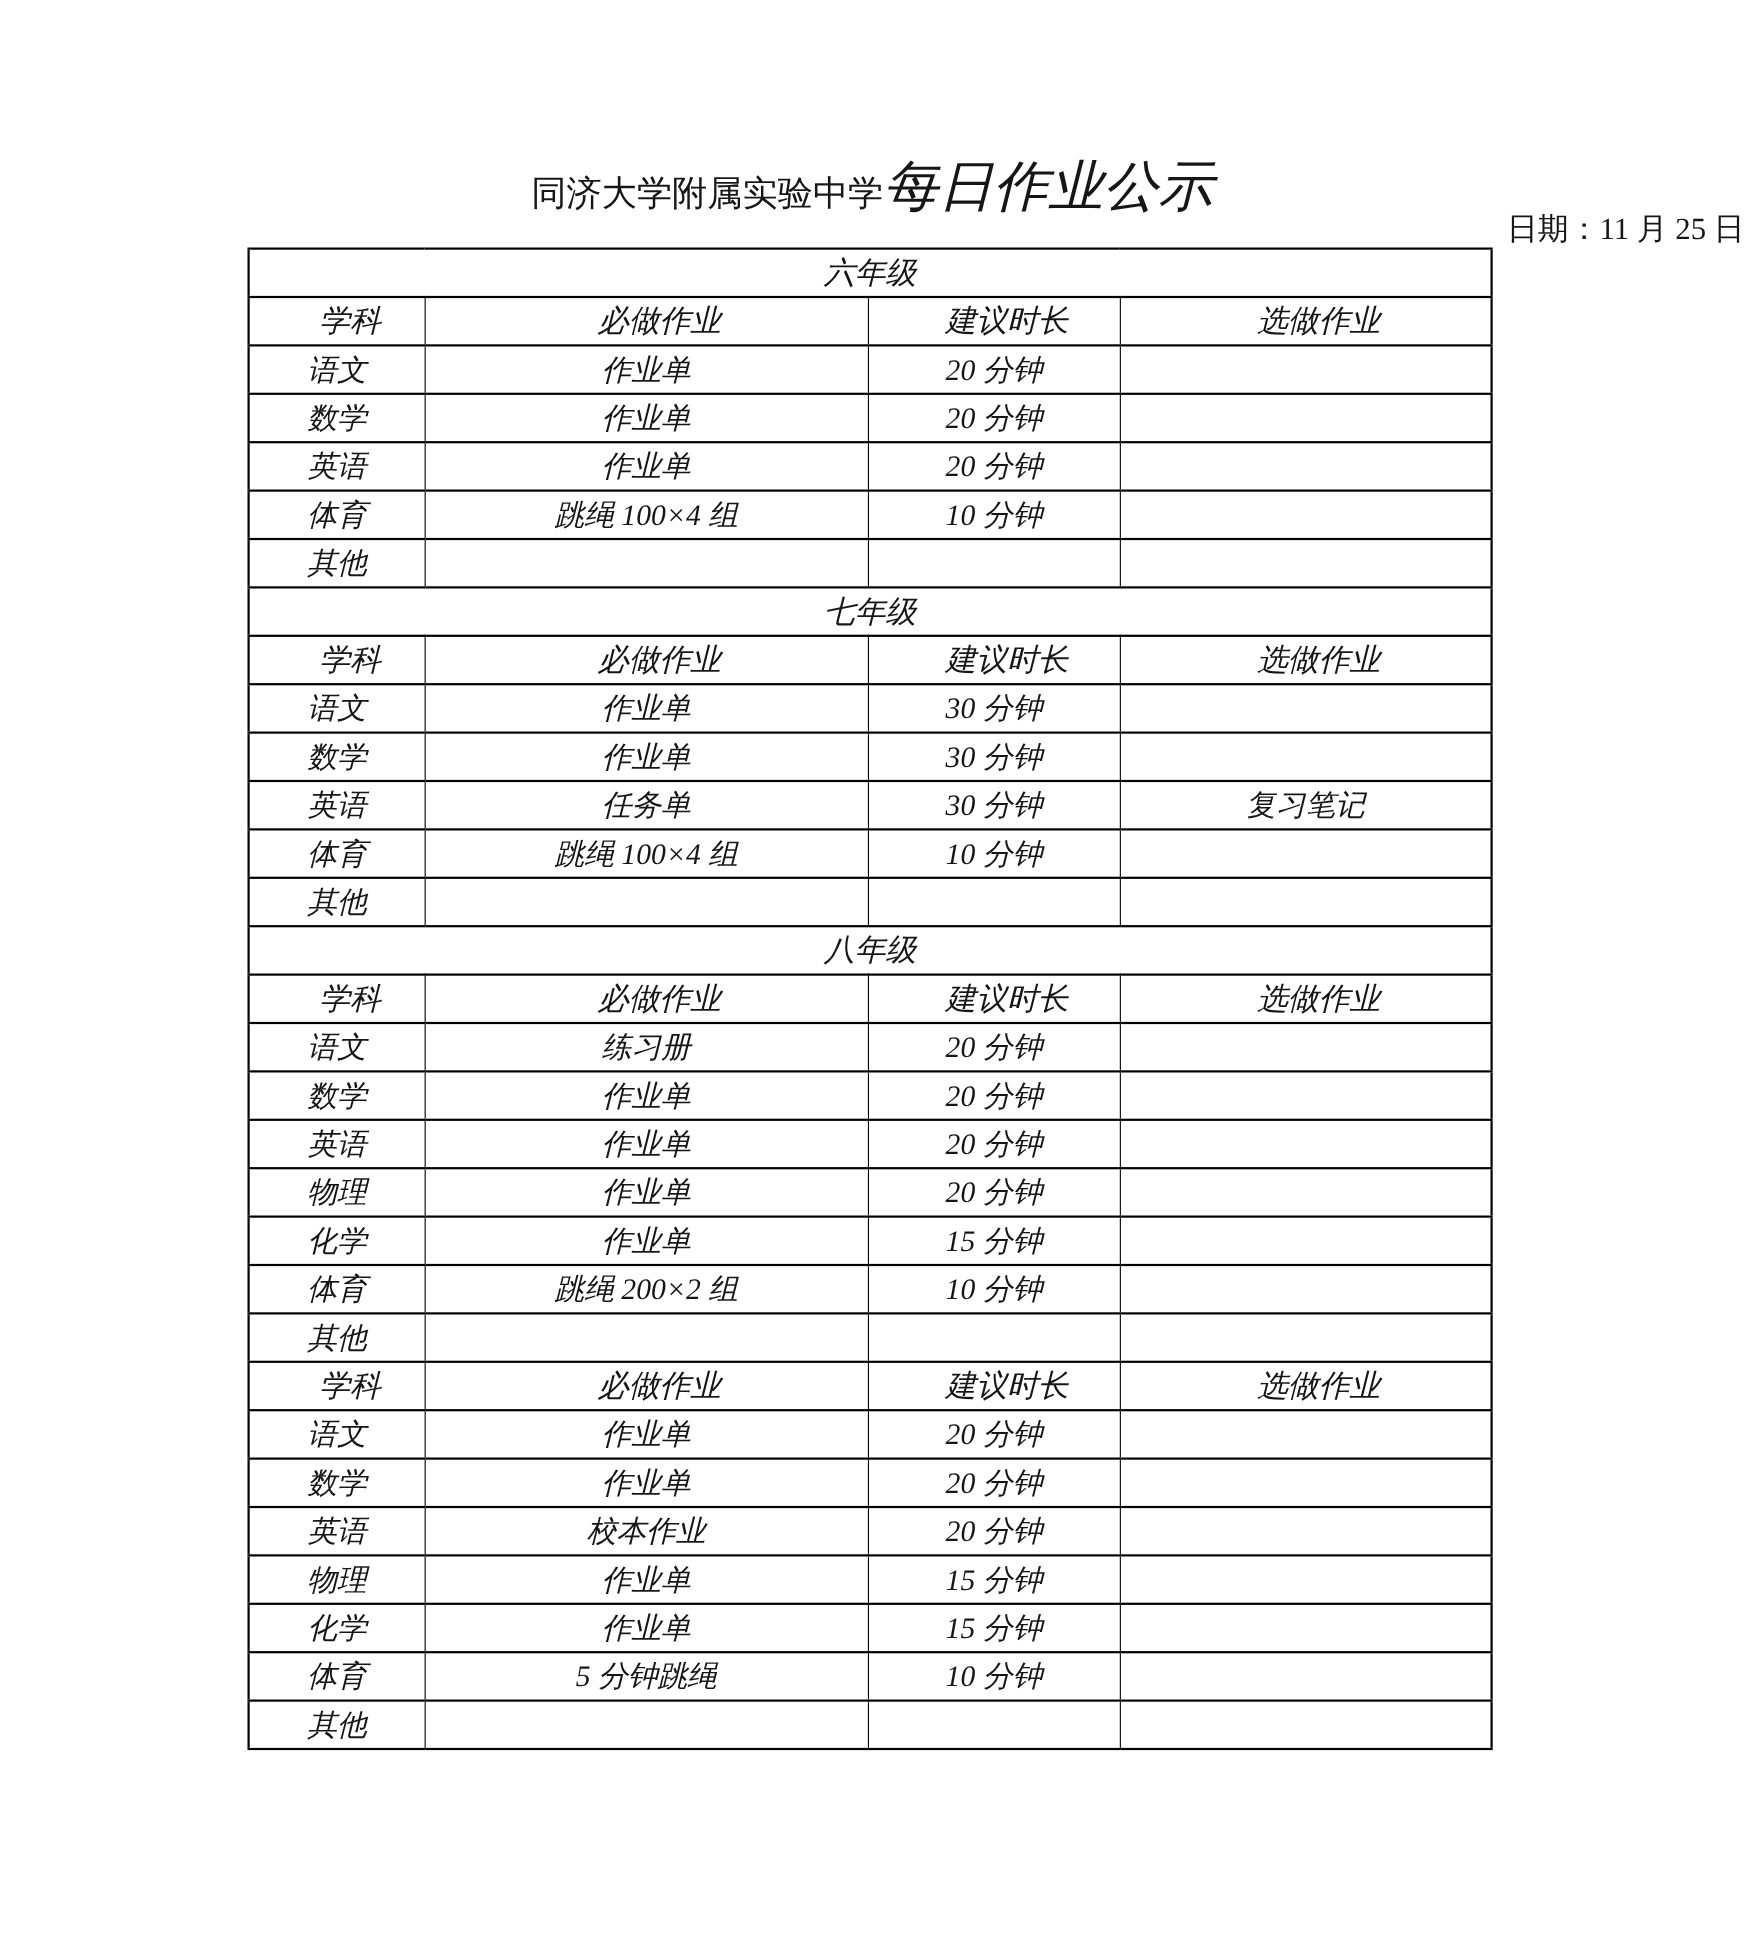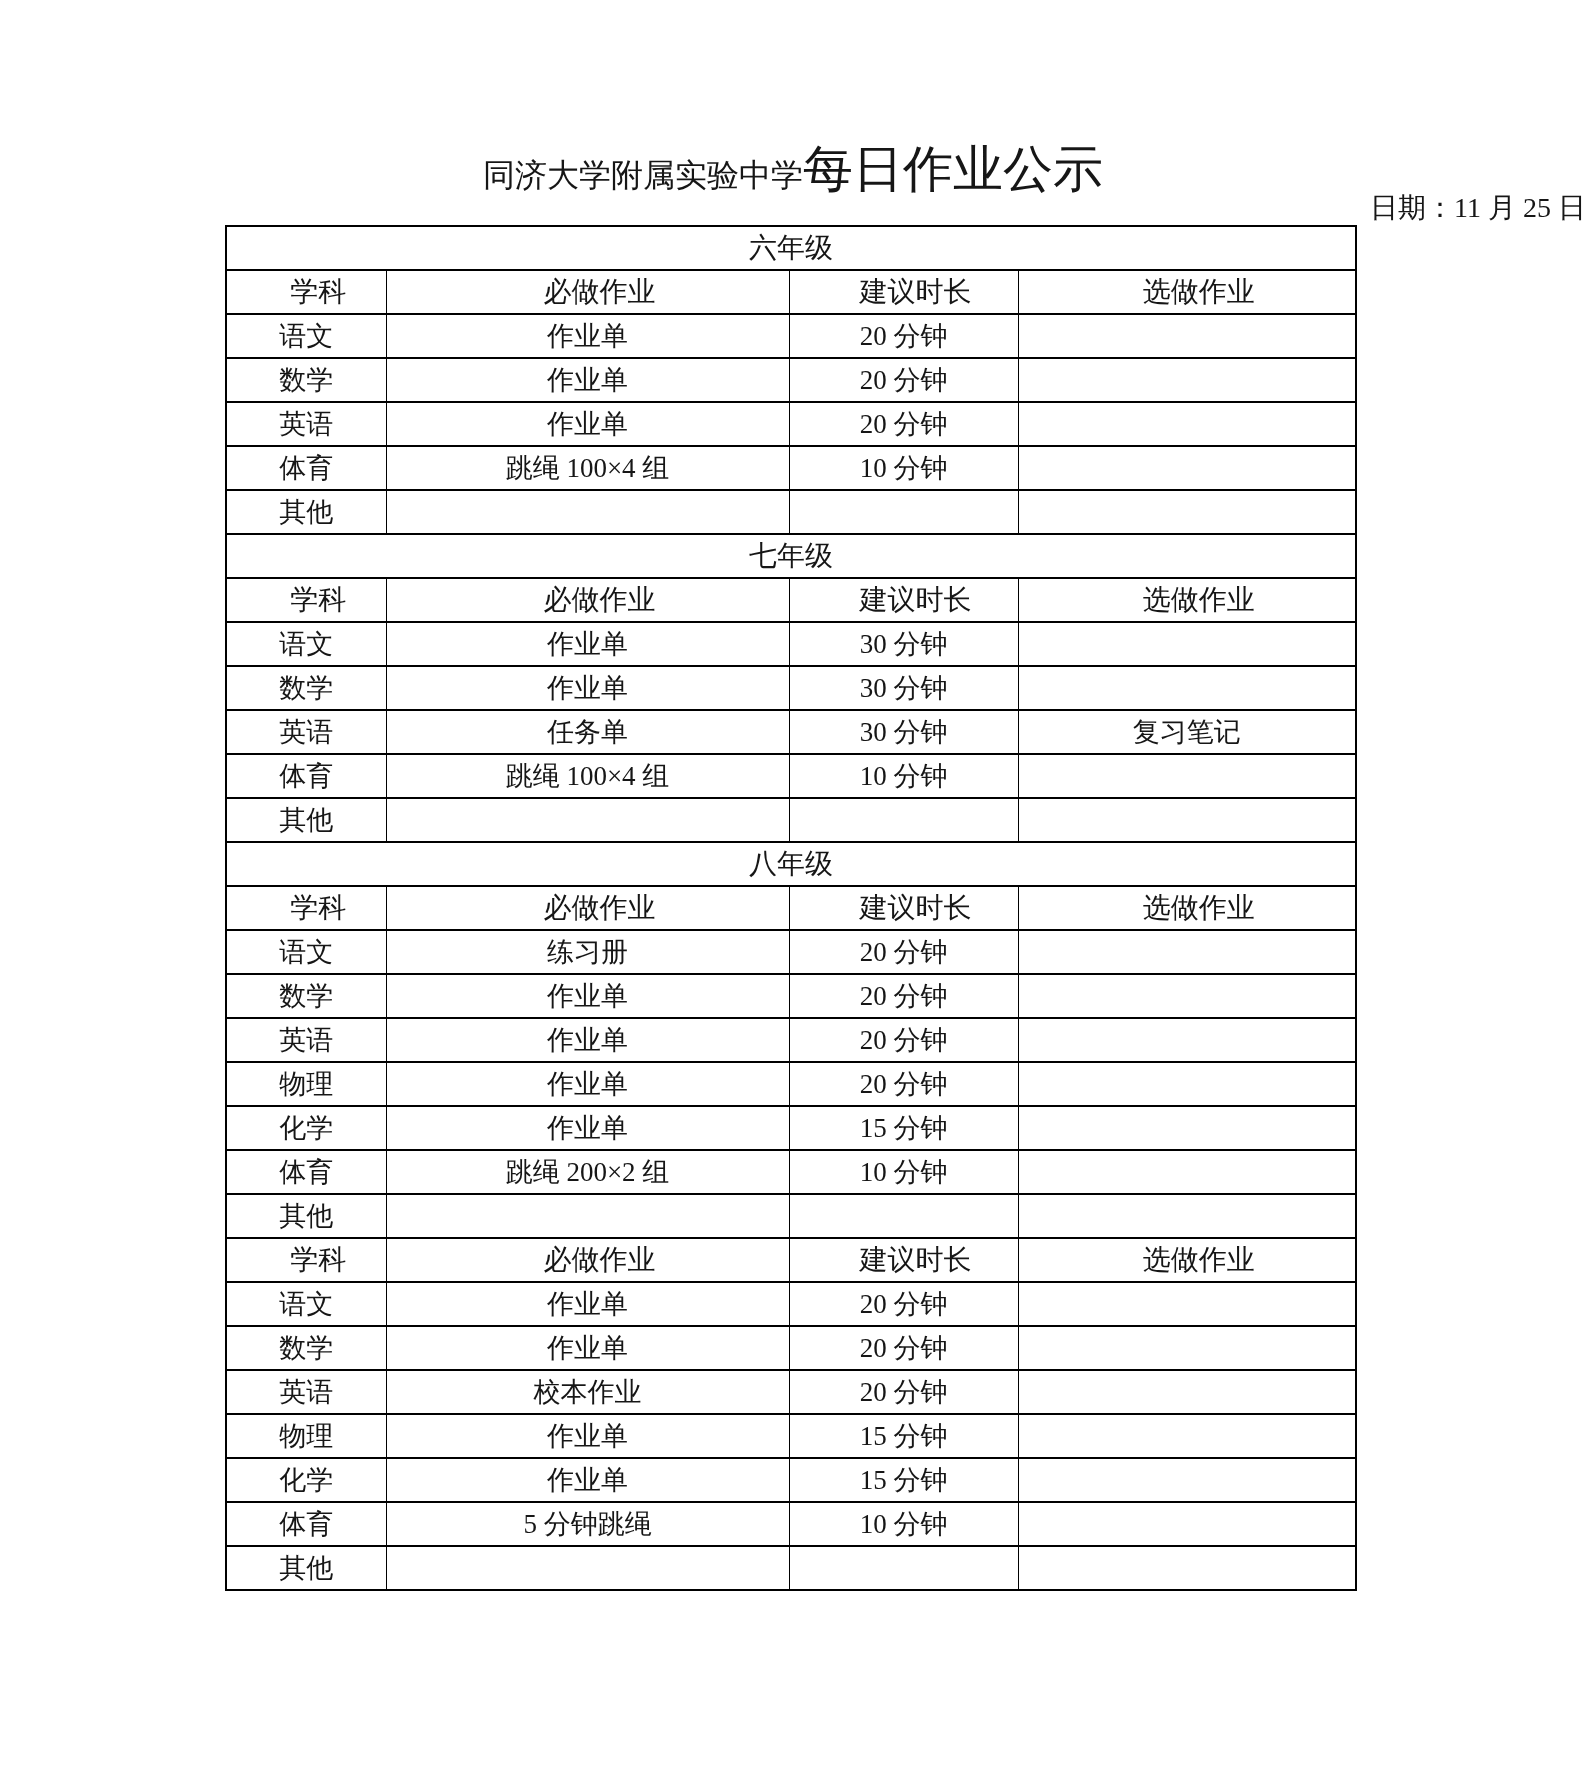--- a/index.html
+++ b/index.html
@@ -22,38 +22,40 @@
     right: 0;
     text-align: center;
     white-space: nowrap;
     color: #161616;
   }
   .title-school {
     font-size: 32px;
   }
   .title-main {
     font-size: 50px;
+    font-style: italic;
   }
   .doc-date {
     position: absolute;
     top: 189px;
     left: 0;
     right: 0;
     text-align: right;
     font-size: 28px;
     color: #161616;
   }
   table.hw {
     position: absolute;
     top: 225px;
     left: 225px;
     width: 1130px;
     border-collapse: collapse;
     table-layout: fixed;
     border: 2px solid #000000;
+    font-style: italic;
   }
   table.hw td {
     border-left: 1px solid #000000;
     border-right: 1px solid #000000;
     border-top: 2px solid #000000;
     border-bottom: 2px solid #000000;
     height: 42px;
     padding: 0;
     text-align: center;
     vertical-align: middle;

